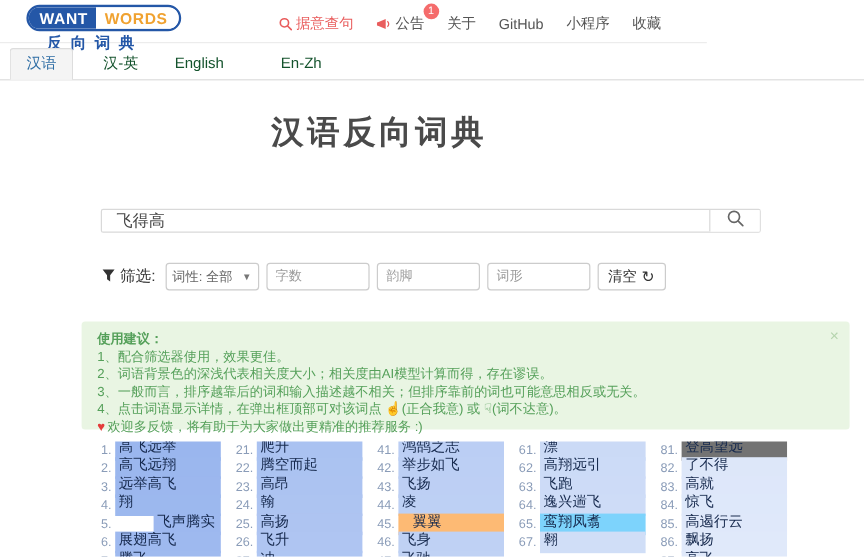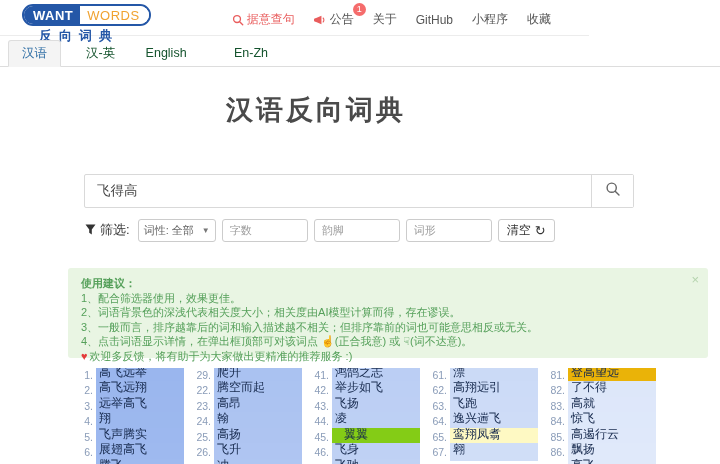--- a/index.html
+++ b/index.html
@@ -8,21 +8,21 @@
   #page { position:relative; width:720px; height:464px; background:#fff; }
 
   
   .header { position:absolute; left:0; top:0; width:589px; height:36px;
     border-bottom:1px solid #ececec; }
   .logo { position:absolute; left:22px; top:4px; cursor:pointer; }
   .logo-pill { display:inline-flex; border:2px solid #2457a7; border-radius:13px;
     overflow:hidden; height:22px; align-items:stretch; }
   .logo-want { background:#2457a7; color:#fff; font-weight:bold; font-size:13px;
     padding:2px 7px 0 9px; letter-spacing:0.5px; }
-  .logo-words { background:#fff; color:#f0a230; font-weight:normal; font-size:13px;
+  .logo-words { background:#fff; color:#f0a230; font-weight:bold; font-size:13px;
     padding:2px 9px 0 7px; letter-spacing:0.5px;text-align:right; }
   .logo-sub { color:#2457a7; font-weight:bold; font-size:13px; letter-spacing:7px;
     margin:1px 0 0 17px; }
   .menu { position:absolute; right:38px; top:11px; display:flex; align-items:center;
     gap:19px; font-size:12px; color:#555; }
   .menu-item { display:flex; align-items:center; gap:3px; cursor:pointer;
     position:relative; white-space:nowrap; }
   .menu-item.red { color:#e95d5d; }
   .badge { position:absolute; top:-8px; right:-12px; background:#f56c6c; color:#fff;
     font-size:9px; min-width:13px; height:13px; line-height:13px; text-align:center;
@@ -35,21 +35,21 @@
   .tab { position:absolute; top:0; height:27px; line-height:25px; font-size:12.5px;
     color:#14532d; padding:0 13px; cursor:pointer; border:1px solid transparent;
     border-radius:3px 3px 0 0; }
   .tab.active { background:#f4f4f4; border-color:#ddd; border-bottom-color:#f4f4f4;
     color:#2e6da4; }
 
   
   .title { position:absolute; left:0; top:92px; width:632px; text-align:center;
     font-family:"DejaVu Serif", serif; font-size:27px; font-weight:600;
     color:#4a4a4a; letter-spacing:3px; }
-  .searchbox { position:absolute; left:84px; top:174px; width:550px; height:34px;
+  .searchbox { position:absolute; left:84px; top:174px; width:550px; height:20px;
     border:1px solid #d9d9d9; border-radius:2px; display:flex; background:#fff; }
   .searchbox input { flex:1; border:none; outline:none; font-size:13.5px; color:#444;
     padding:0 12px; background:transparent; font-family:inherit; }
   .search-btn { width:42px; border-left:1px solid #d9d9d9; display:flex;
     align-items:center; justify-content:center; cursor:pointer; background:#fff; }
 
   .filterrow { position:absolute; left:85px; top:218px; width:550px; height:24px;
     display:flex; align-items:center; gap:6px; }
   .filter-label { display:flex; align-items:center; gap:4px; font-size:13px;
     color:#333; margin-right:2px; }
@@ -204,34 +204,34 @@
         <div class="rcell">
           <span class="rnum">3.</span>
           <span class="rword" style="background: rgb(156, 183, 238);">远举高飞</span>
         </div>
         <div class="rcell">
           <span class="rnum">4.</span>
           <span class="rword" style="background: rgb(156, 184, 238);">翔</span>
         </div>
         <div class="rcell">
           <span class="rnum">5.</span>
-          <span class="rword" style="background: rgb(157, 184, 239);">飞声腾实</span>
+          <span class="rword" style="background: rgb(157, 184, 239); margin-left: 32px;">飞声腾实</span>
         </div>
         <div class="rcell">
           <span class="rnum">6.</span>
           <span class="rword" style="background: rgb(158, 185, 239);">展翅高飞</span>
         </div>
         <div class="rcell">
           <span class="rnum">7.</span>
           <span class="rword" style="background: rgb(159, 186, 239);">腾飞</span>
         </div>
       </div>
       <div class="rcol">
         <div class="rcell">
-          <span class="rnum">29.</span>
+          <span class="rnum">21.</span>
           <span class="rword" style="background: rgb(170, 194, 241);">爬升</span>
         </div>
         <div class="rcell">
           <span class="rnum">22.</span>
           <span class="rword" style="background: rgb(171, 195, 241);">腾空而起</span>
         </div>
         <div class="rcell">
           <span class="rnum">23.</span>
           <span class="rword" style="background: rgb(172, 195, 241);">高昂</span>
         </div>
@@ -264,21 +264,21 @@
         <div class="rcell">
           <span class="rnum">43.</span>
           <span class="rword" style="background: rgb(189, 207, 244);">飞扬</span>
         </div>
         <div class="rcell">
           <span class="rnum">44.</span>
           <span class="rword" style="background: rgb(189, 208, 244);">凌</span>
         </div>
         <div class="rcell">
           <span class="rnum">45.</span>
-          <span class="rword" style="background: #84cc16; padding-left: 12px;">翼翼</span>
+          <span class="rword" style="background: #fdba74; padding-left: 12px;">翼翼</span>
         </div>
         <div class="rcell">
           <span class="rnum">46.</span>
           <span class="rword" style="background: rgb(191, 209, 244);">飞身</span>
         </div>
         <div class="rcell">
           <span class="rnum">47.</span>
           <span class="rword" style="background: rgb(192, 210, 244);">飞驰</span>
         </div>
       </div>
@@ -294,31 +294,31 @@
         <div class="rcell">
           <span class="rnum">63.</span>
           <span class="rword" style="background: rgb(205, 219, 247);">飞跑</span>
         </div>
         <div class="rcell">
           <span class="rnum">64.</span>
           <span class="rword" style="background: rgb(206, 220, 247);">逸兴遄飞</span>
         </div>
         <div class="rcell">
           <span class="rnum">65.</span>
-          <span class="rword" style="background: #fef9c3;">鸾翔凤翥</span>
+          <span class="rword" style="background: #7dd3fc;">鸾翔凤翥</span>
         </div>
         <div class="rcell">
           <span class="rnum">67.</span>
           <span class="rword" style="background: rgb(208, 222, 247);">翱</span>
         </div>
       </div>
       <div class="rcol">
         <div class="rcell">
           <span class="rnum">81.</span>
-          <span class="rword" style="background: #eab308;">登高望远</span>
+          <span class="rword" style="background: #737373;">登高望远</span>
         </div>
         <div class="rcell">
           <span class="rnum">82.</span>
           <span class="rword" style="background: rgb(221, 231, 249);">了不得</span>
         </div>
         <div class="rcell">
           <span class="rnum">83.</span>
           <span class="rword" style="background: rgb(222, 231, 250);">高就</span>
         </div>
         <div class="rcell">

